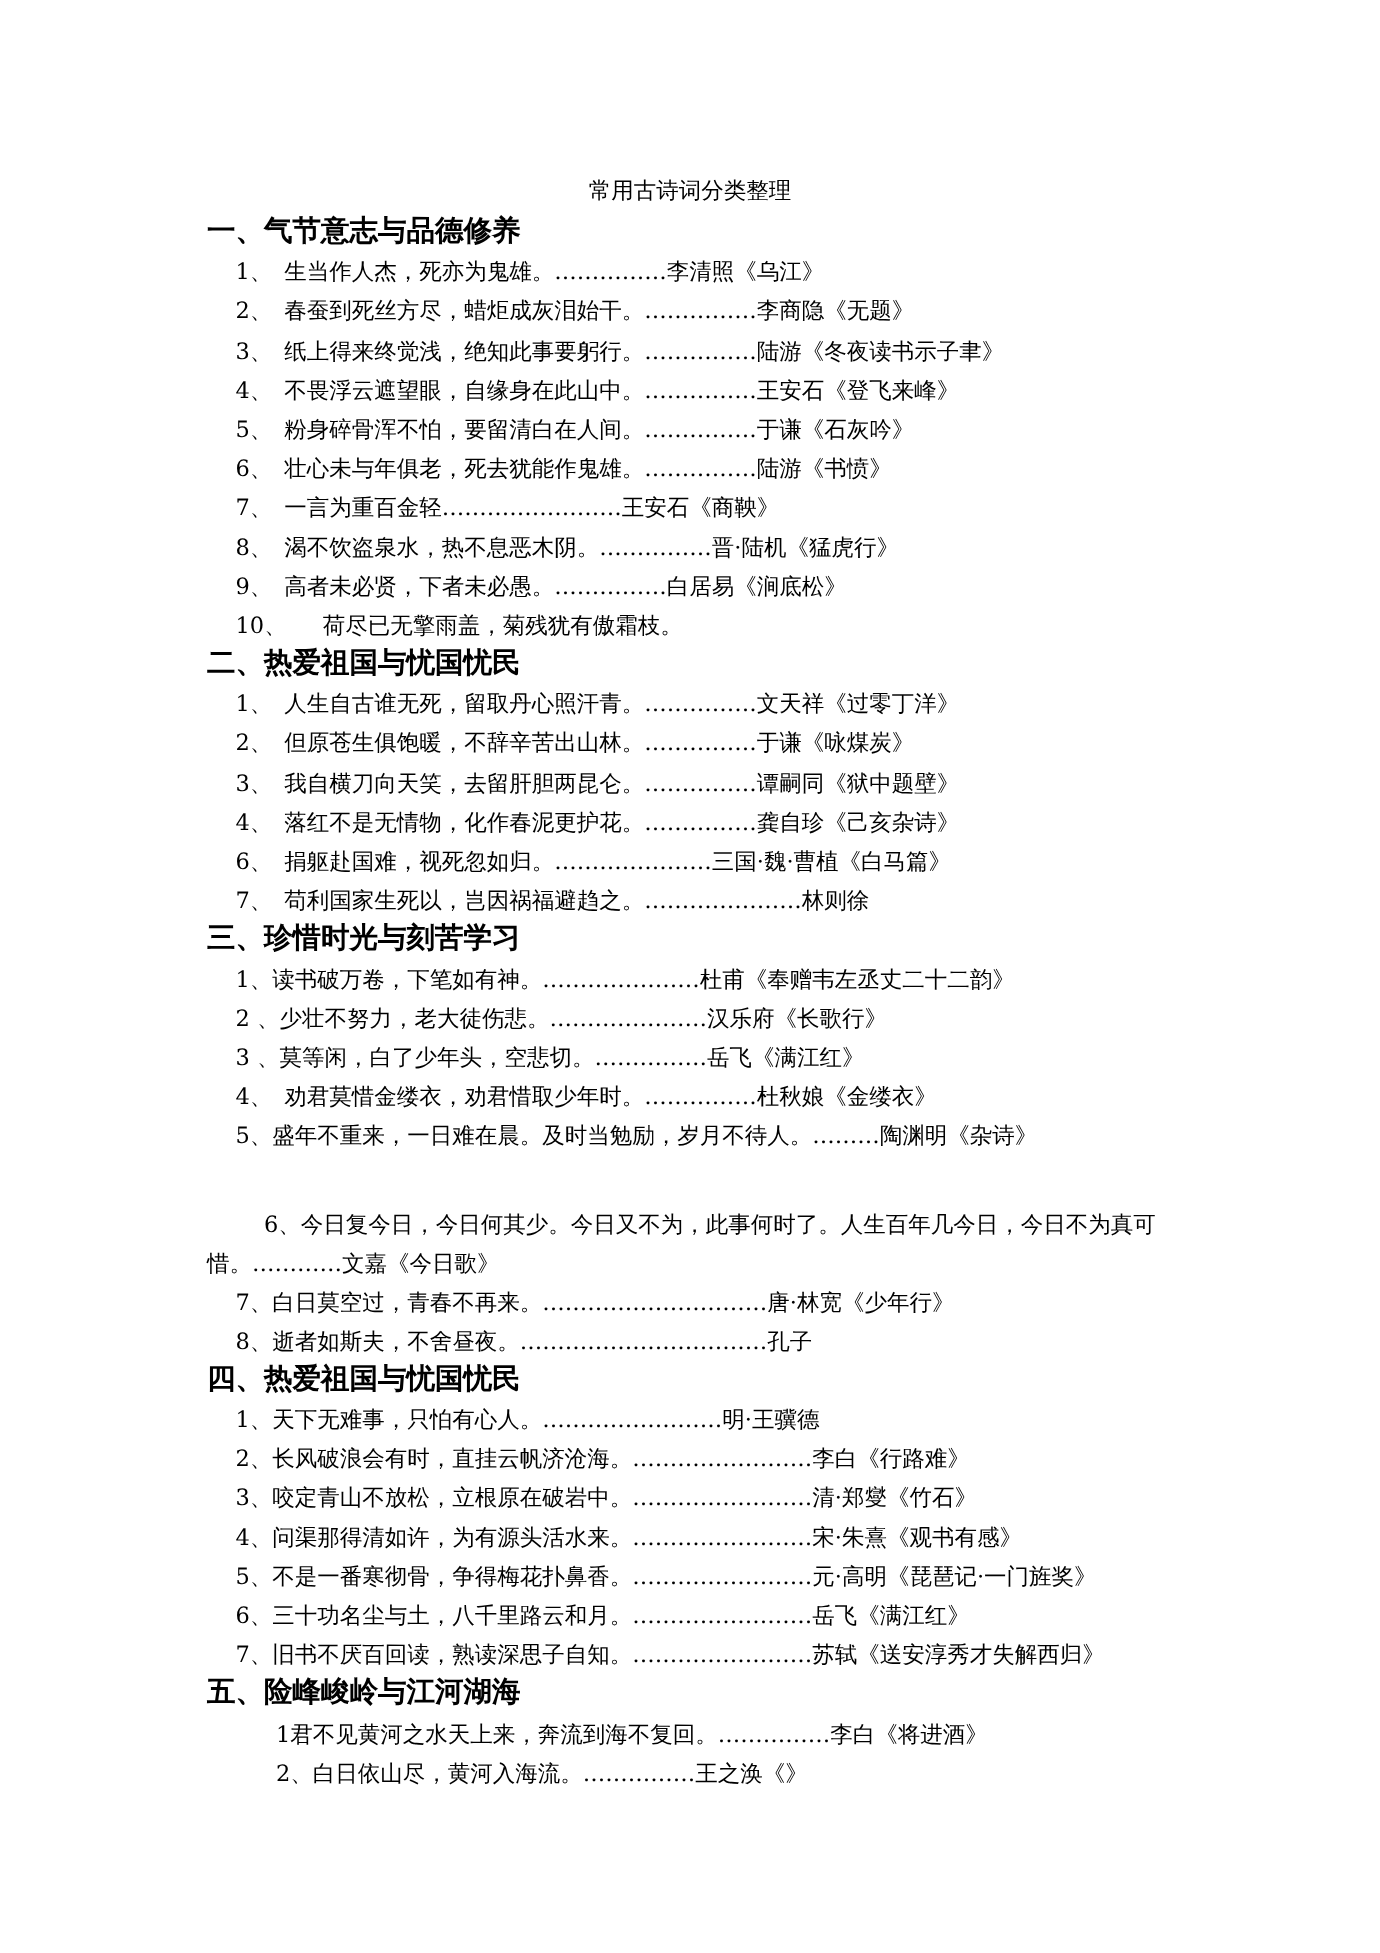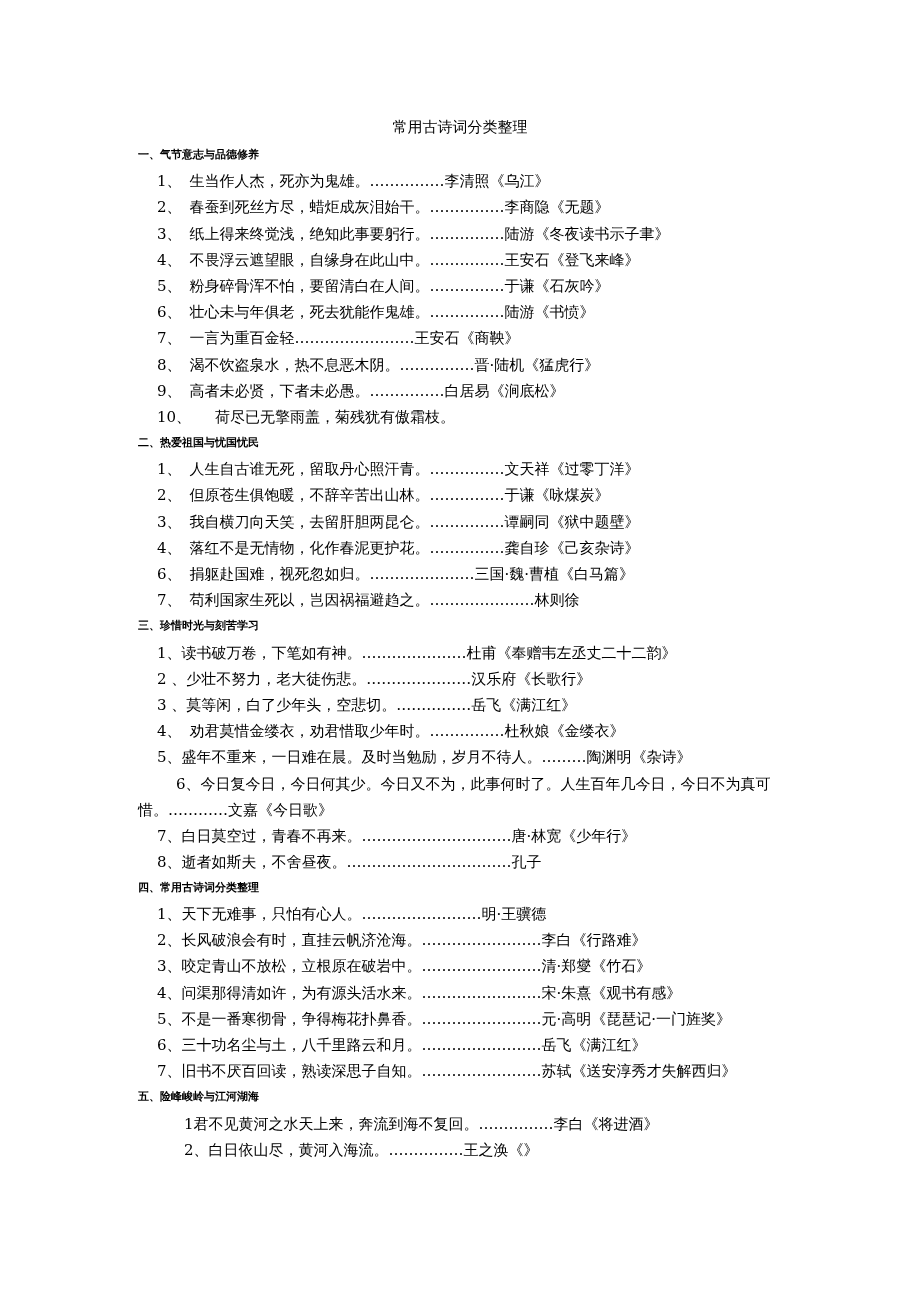--- a/index.html
+++ b/index.html
@@ -2,25 +2,25 @@
 <html><head>
 <meta charset="utf-8">
 <style>
   html, body { margin: 0; padding: 0; background: #ffffff; }
   body { width: 920px; height: 1302px; position: relative; overflow: hidden;
          font-family: "DejaVu Serif", "Liberation Serif", serif; color: #000; }
   .page { position: absolute; left: 0; top: 0; width: 920px; height: 1250px; }
   .title { position: absolute; top: 116px; left: 0; width: 920px; text-align: center;
            font-size: 15px; line-height: 22px; }
   .content { position: absolute; left: 138px; top: 142px; width: 650px; }
-  .heading { font-family: Liberation Mono, monospace; font-weight: bold;
-             font-size: 11px; height: 26.2px; line-height: 26px; white-space: nowrap; }
+  .heading { font-family: Liberation Sans, sans-serif; font-weight: bold;
+             font-size: 19px; height: 26.2px; line-height: 26px; white-space: nowrap; }
   .item { font-size: 15px; height: 26.2px; line-height: 26px; white-space: nowrap; padding-left: 19px; }
   .item.flush { padding-left: 0; margin-left: 46px; }
-  .item.wrap { white-space: normal; height: auto; padding-left: 0; text-indent: 19px; }
+  .item.wrap { white-space: normal; height: auto; padding-left: 0; text-indent: 19px; margin-top: 32px; }
   .num { display: inline-block; }
   .gap { display: inline-block; width: 8px; }
   .gap-wide { display: inline-block; width: 24px; }
   .dots { letter-spacing: 0px; }
 </style>
 </head>
 <body>
 
 <div class="page">
   <div class="title">常用古诗词分类整理</div>
@@ -50,21 +50,21 @@
     <div class="heading">三、珍惜时光与刻苦学习</div>
     <div class="item"><span class="num">1、</span><span>读书破万卷，下笔如有神。</span><span class="dots">…………………</span><span>杜甫《奉赠韦左丞丈二十二韵》</span></div>
     <div class="item"><span class="num">2 、</span><span>少壮不努力，老大徒伤悲。</span><span class="dots">…………………</span><span>汉乐府《长歌行》</span></div>
     <div class="item"><span class="num">3 、</span><span>莫等闲，白了少年头，空悲切。</span><span class="dots">……………</span><span>岳飞《满江红》</span></div>
     <div class="item"><span class="num">4、</span><span class="gap"></span><span>劝君莫惜金缕衣，劝君惜取少年时。</span><span class="dots">……………</span><span>杜秋娘《金缕衣》</span></div>
     <div class="item"><span class="num">5、</span><span>盛年不重来，一日难在晨。及时当勉励，岁月不待人。</span><span class="dots">………</span><span>陶渊明《杂诗》</span></div>
     <div class="item wrap"><span class="num">6、</span><span>今日复今日，今日何其少。今日又不为，此事何时了。人生百年几今日，今日不为真可惜。</span><span class="dots">…………</span><span>文嘉《今日歌》</span></div>
     <div class="item"><span class="num">7、</span><span>白日莫空过，青春不再来。</span><span class="dots">…………………………</span><span>唐·林宽《少年行》</span></div>
     <div class="item"><span class="num">8、</span><span>逝者如斯夫，不舍昼夜。</span><span class="dots">……………………………</span><span>孔子</span></div>
 
-    <div class="heading">四、常用古诗词分类整理</div>
+    <div class="heading">四、热爱祖国与忧国忧民</div>
     <div class="item"><span class="num">1、</span><span>天下无难事，只怕有心人。</span><span class="dots">……………………</span><span>明·王骥德</span></div>
     <div class="item"><span class="num">2、</span><span>长风破浪会有时，直挂云帆济沧海。</span><span class="dots">……………………</span><span>李白《行路难》</span></div>
     <div class="item"><span class="num">3、</span><span>咬定青山不放松，立根原在破岩中。</span><span class="dots">……………………</span><span>清·郑燮《竹石》</span></div>
     <div class="item"><span class="num">4、</span><span>问渠那得清如许，为有源头活水来。</span><span class="dots">……………………</span><span>宋·朱熹《观书有感》</span></div>
     <div class="item"><span class="num">5、</span><span>不是一番寒彻骨，争得梅花扑鼻香。</span><span class="dots">……………………</span><span>元·高明《琵琶记·一门旌奖》</span></div>
     <div class="item"><span class="num">6、</span><span>三十功名尘与土，八千里路云和月。</span><span class="dots">……………………</span><span>岳飞《满江红》</span></div>
     <div class="item"><span class="num">7、</span><span>旧书不厌百回读，熟读深思子自知。</span><span class="dots">……………………</span><span>苏轼《送安淳秀才失解西归》</span></div>
 
     <div class="heading">五、险峰峻岭与江河湖海</div>
     <div class="item flush"><span class="num">1 </span><span>君不见黄河之水天上来，奔流到海不复回。</span><span class="dots">……………</span><span>李白《将进酒》</span></div>

